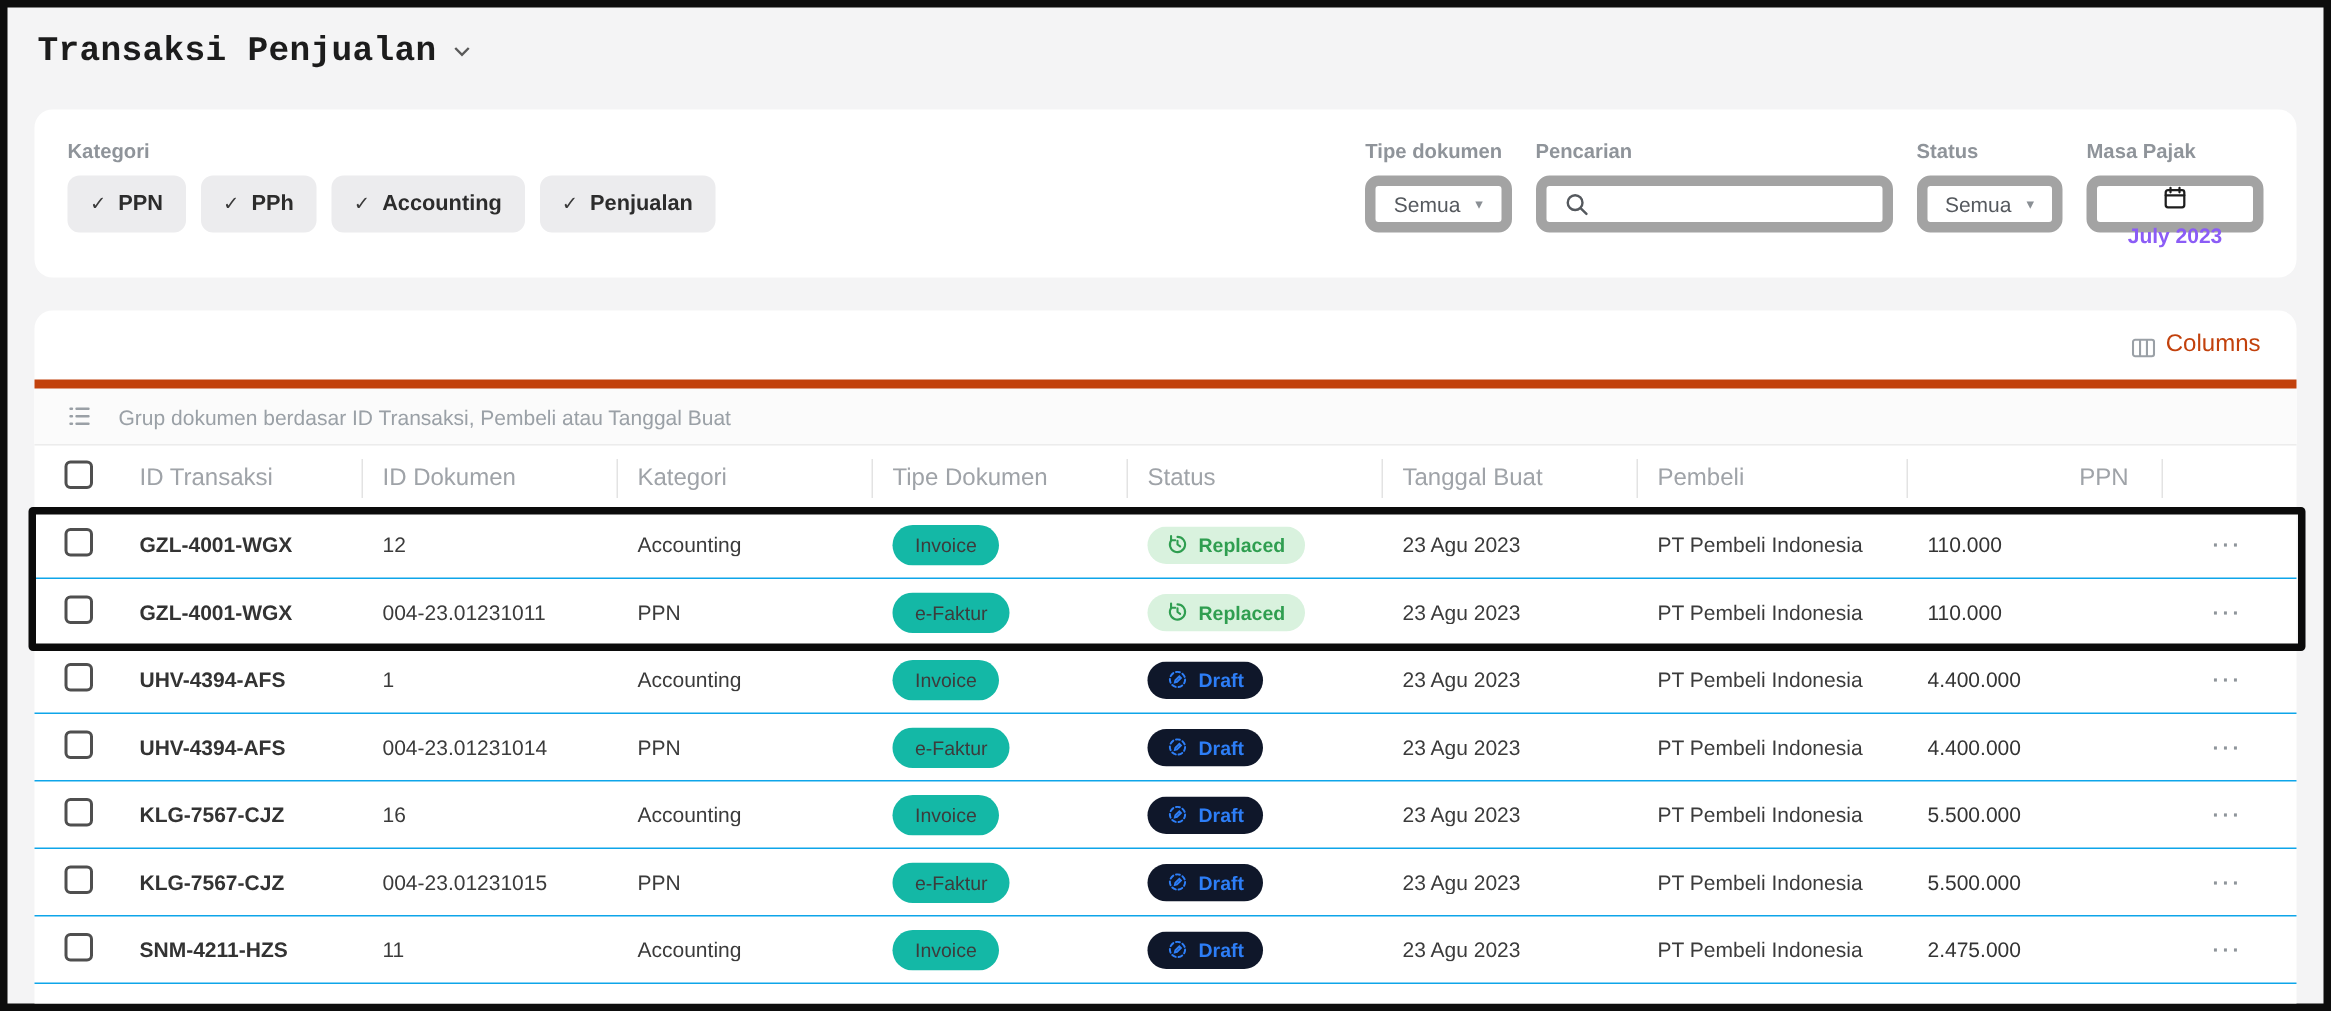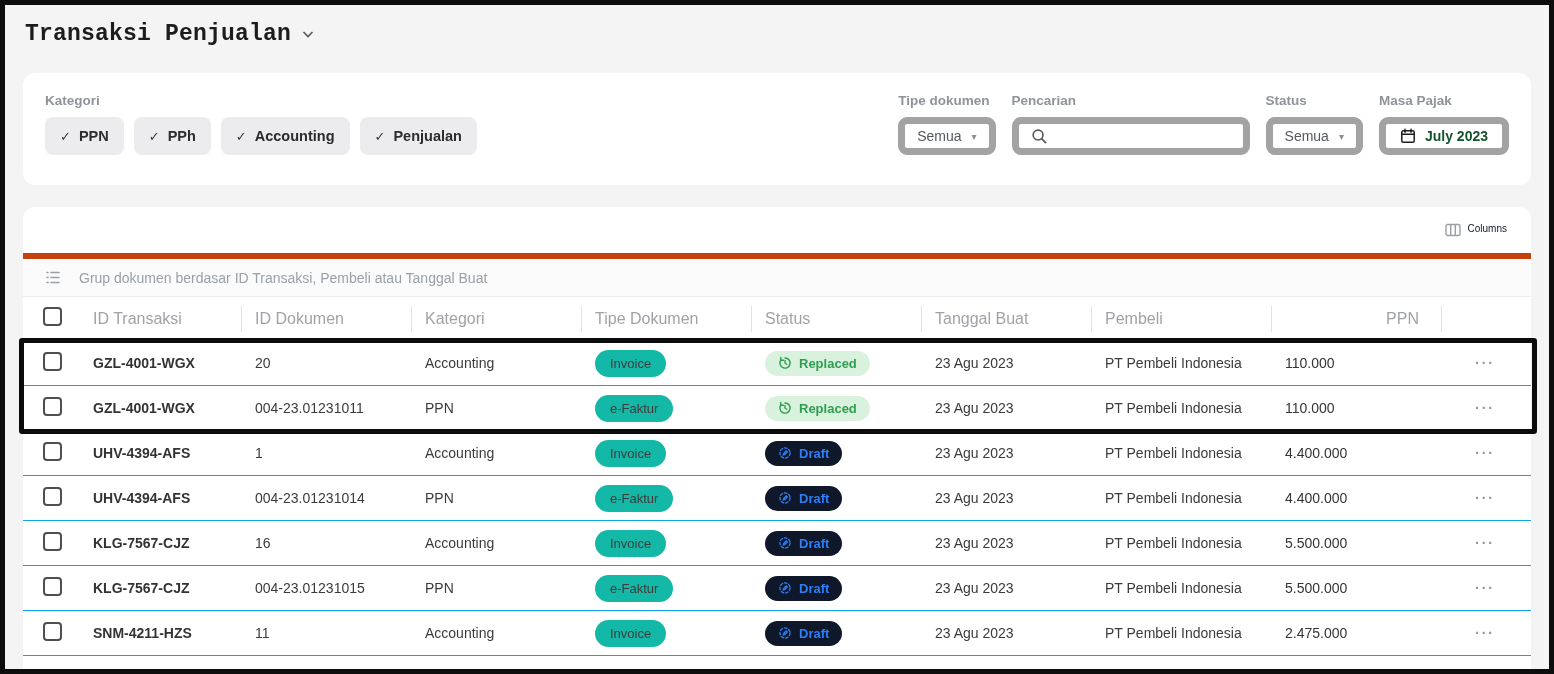--- a/index.html
+++ b/index.html
@@ -44,32 +44,32 @@
   }
   .chip .check { font-size: 13px; font-weight: 700; color: #3a3a3a; }
   .filters-right { display: flex; gap: 16px; }
   .control { height: 38px; border: 7px solid #a3a3a3; border-radius: 9px; background:#fff;
              display: flex; align-items: center; font-size: 14px; color: #55595e; }
   .select-ctl { padding: 0 12px; gap: 10px; min-width: 92px; justify-content: space-between; cursor: pointer; }
   .caret { font-size: 10px; color: #8a8f94; }
   .search-ctl { width: 238px; padding: 0 12px; gap: 8px; }
   .search-ctl input { border: none; outline: none; width: 100%; font-size: 14px;
                       font-family: inherit; color:#333; background: transparent; }
-  .date-ctl { padding: 0 14px; gap: 9px; font-weight: 800; color: #14532d; cursor: pointer; min-width: 118px; }
+  .date-ctl { padding: 0 14px; gap: 9px; font-weight: 800; color: #8b5cf6; cursor: pointer; min-width: 118px; flex-direction: column; }
   .ic-svg { display: block; }
 
   
   .table-card {
     margin: 22px 18px 0; background: #fff; border-radius: 12px 12px 0 0;
     height: 600px; position: relative;
   }
   .table-toolbar { height: 46px; display: flex; align-items: center;
                    justify-content: flex-end; padding: 0 24px; }
-  .columns-btn { display: inline-flex; align-items: flex-start; gap: 7px; color: #0f172a;
-                 font-size: 10px; cursor: pointer; }
+  .columns-btn { display: inline-flex; align-items: flex-end; gap: 7px; color: #c2410c;
+                 font-size: 16px; cursor: pointer; }
   .group-bar { height: 44px; background: #fbfbfb; border-top: 6px solid #c2410c;
                border-bottom: 1px solid #ececec; display: flex; align-items: center;
                padding: 0 22px; gap: 18px; color: #9aa0a6; font-size: 14px; }
 
   .grid-row {
     display: grid; align-items: center; padding: 0 20px;
     grid-template-columns: 36px 162px 170px 170px 170px 170px 170px 180px 170px 1fr;
   }
   .thead { height: 44px; border-bottom: 1px solid #701a75; color: #9fa3a8;
            font-size: 16px; font-weight: 400; }
@@ -217,21 +217,21 @@
     <div class="th sep th-right">PPN</div>
     <div class="th sep"></div>
   </div>
 
   <div class="tbody">
     <div class="highlight-box"></div>
 
       <div class="grid-row trow">
         <div><span class="checkbox"></span></div>
         <div class="td td-id">GZL-4001-WGX</div>
-        <div class="td">20</div>
+        <div class="td">12</div>
         <div class="td">Accounting</div>
         <div class="td">
           <span class="doc-chip">Invoice</span>
         </div>
         <div class="td">
           <span class="badge badge-replaced">
             <span class="bic ic-replaced">
               <svg width="14" height="14" viewBox="0 0 16 16" fill="none" stroke="currentColor" stroke-width="1.6" stroke-linecap="round" stroke-linejoin="round">
                 <path d="M8 2.2a5.8 5.8 0 1 1-4.7 2.4"></path>
                 <path d="M3.1 1.6v3.2h3.2"></path>

